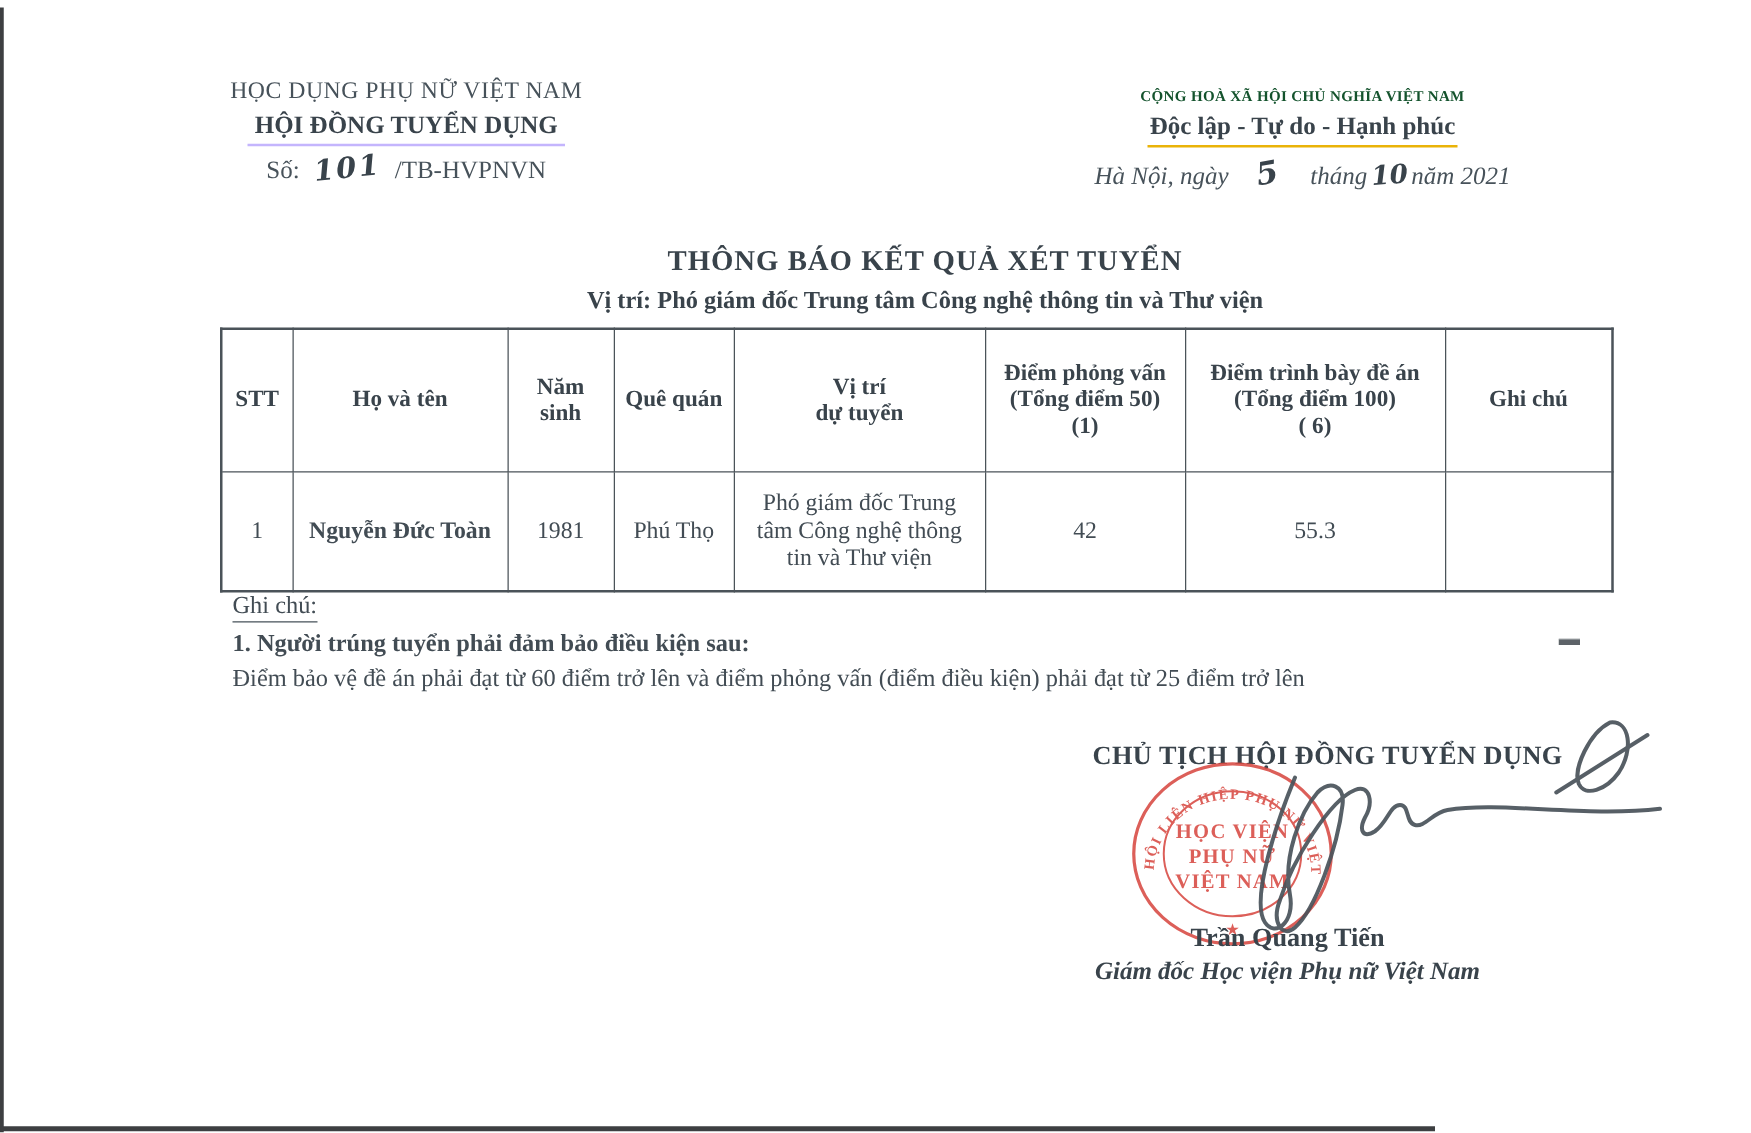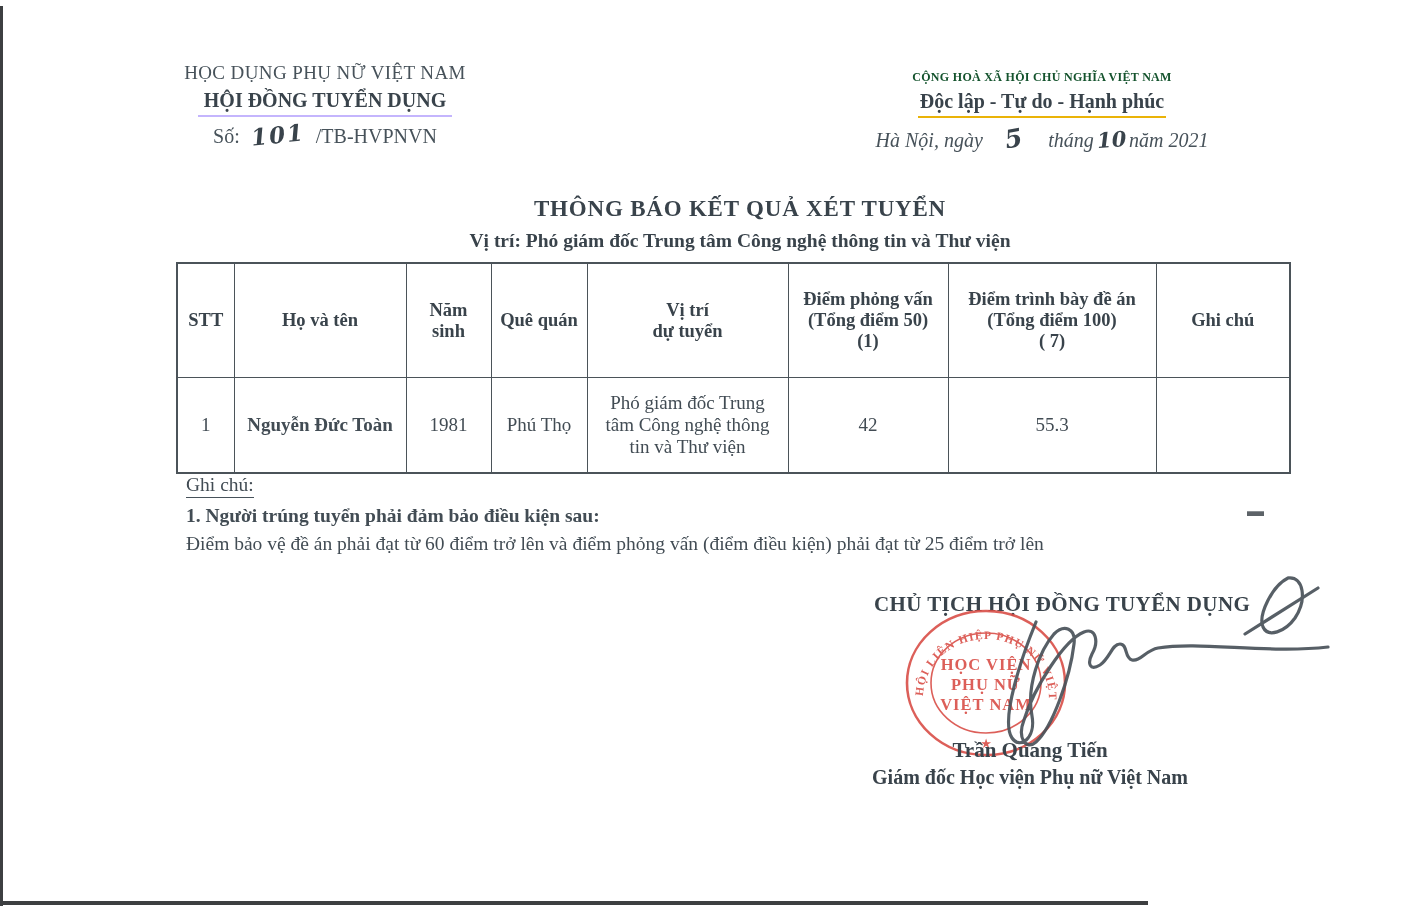--- a/index.html
+++ b/index.html
@@ -47,21 +47,21 @@
   .notes{left:186px;top:474px;width:1100px;font-size:19.5px;color:#424c54;}
   .notes .gc{display:inline-block;border-bottom:1.8px solid #47525a;padding-bottom:1px;}
   .notes .n1{margin-top:7px;font-weight:bold;}
   .notes .n2{margin-top:6px;}
   
   .sig-title{left:846px;top:592px;width:380px;font-size:21px;font-weight:bold;
     letter-spacing:.4px;color:#39434b;white-space:nowrap;margin-left:28px;}
   .sig-name{left:880px;top:738px;width:300px;text-align:center;font-size:21px;
     font-weight:bold;color:#39434b;}
   .sig-role{left:848px;top:766px;width:364px;text-align:center;font-size:20px;
-    font-weight:bold;color:#39434b;}
+    font-weight:bold;color:#39434b;font-style:italic;}
   .stamp-svg{left:903px;top:608px;}
   .ink-svg{left:840px;top:570px;pointer-events:none;}
 </style>
 </head>
 <body>
 
 <div class="abs edge-left"></div>
 <div class="abs edge-bottom"></div>
 <div class="abs dash-artifact"></div>
 
@@ -106,21 +106,21 @@
       <th>Năm
 sinh</th>
       <th>Quê quán</th>
       <th>Vị trí
 dự tuyển</th>
       <th>Điểm phỏng vấn
 (Tổng điểm 50)
 (1)</th>
       <th>Điểm trình bày đề án
 (Tổng điểm 100)
-( 7)</th>
+( 6)</th>
       <th>Ghi chú</th>
     </tr>
   </thead>
   <tbody>
     <tr>
       <td>1</td>
       <td class="cell-name">Nguyễn Đức Toàn</td>
       <td>1981</td>
       <td>Phú Thọ</td>
       <td>Phó giám đốc Trung

